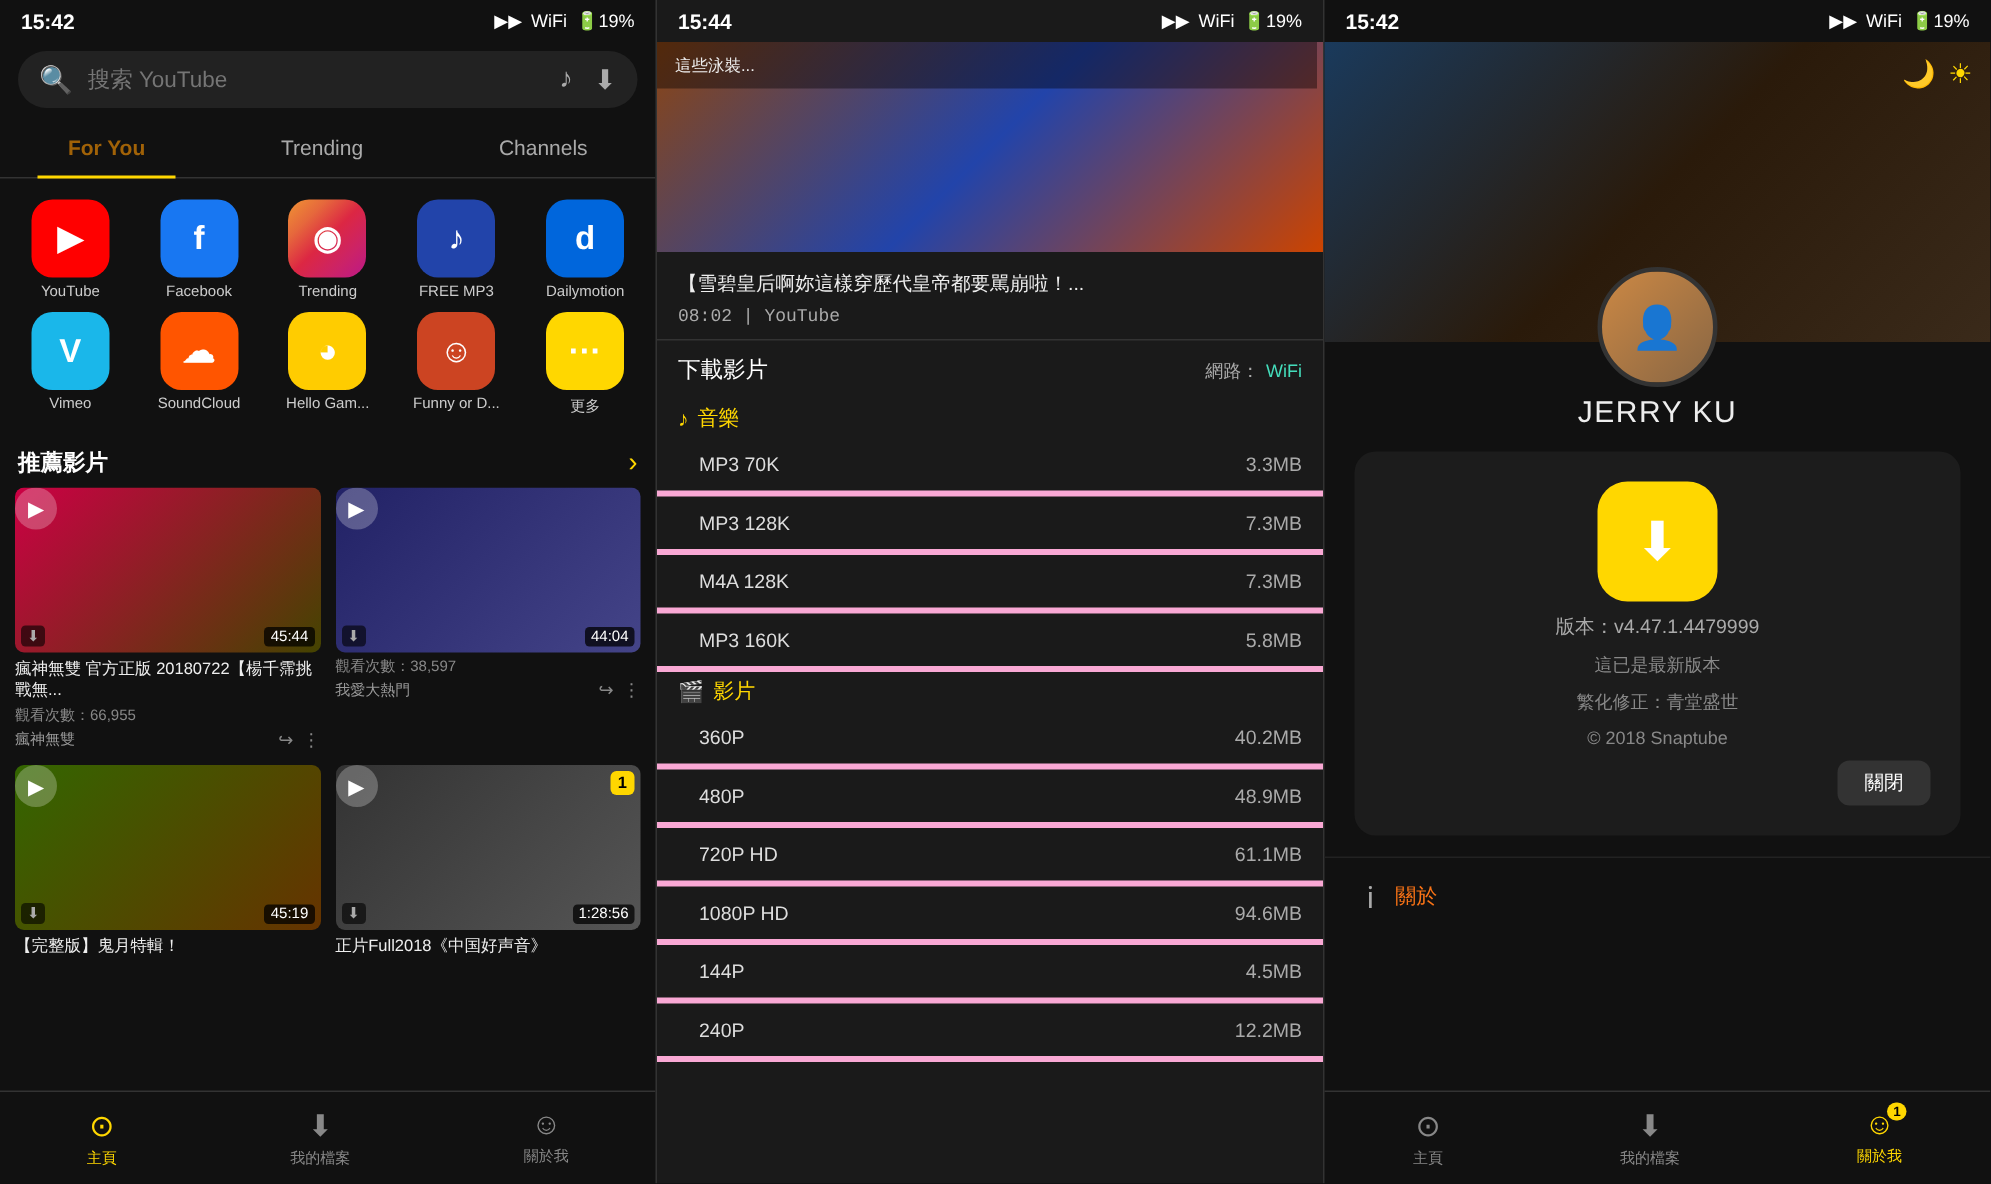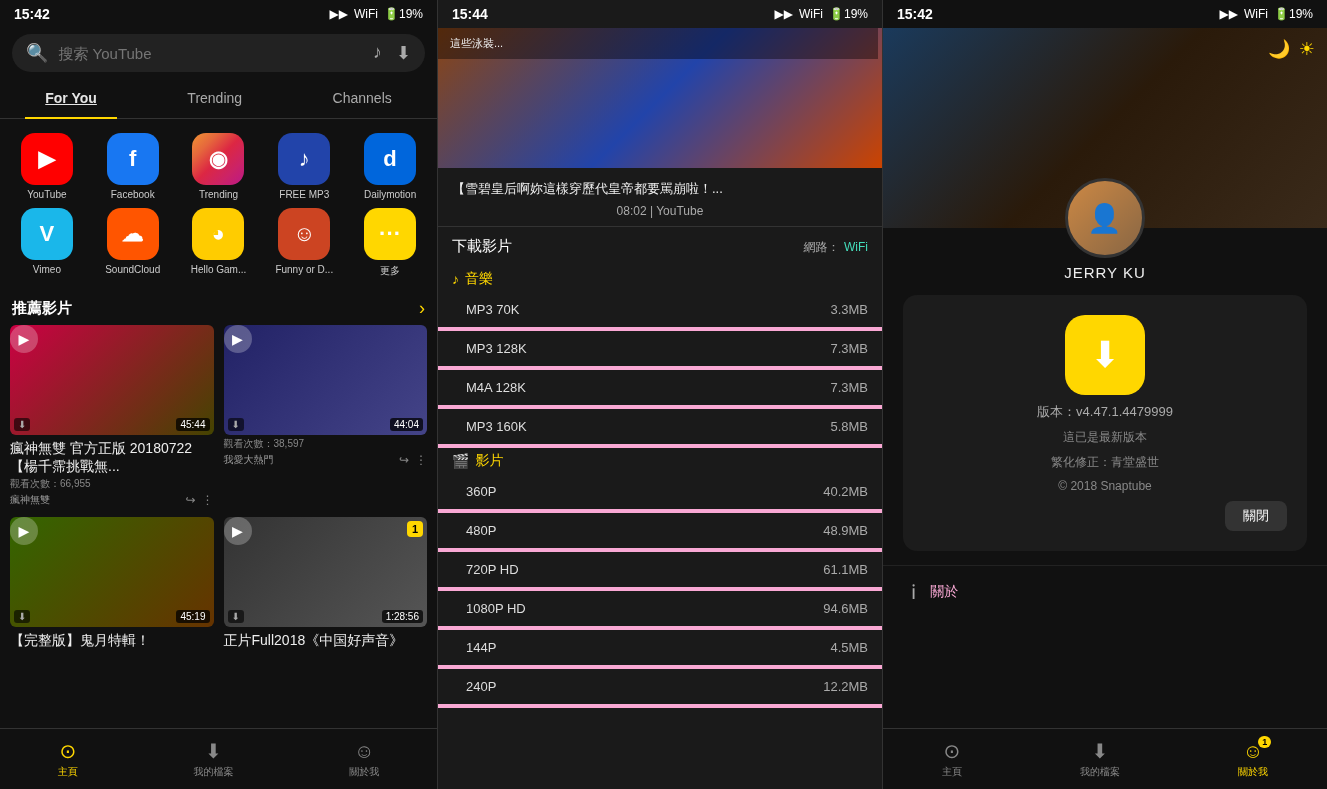--- a/index.html
+++ b/index.html
@@ -63,23 +63,22 @@
       border-bottom: 1px solid #333;
     }
     .tab {
       padding: 6px 20px;
       font-size: 14px;
       color: #aaa;
       cursor: pointer;
       position: relative;
     }
     .tab.active {
-      color: #e5e5e5;
+      color: #a16207;
       font-weight: bold;
-      text-decoration: underline;
     }
     .tab.active::after {
       content: '';
       position: absolute;
       bottom: -7px;
       left: 0; right: 0;
       height: 2px;
       background: #FFD700;
     }
 
@@ -171,21 +170,21 @@
       position: absolute;
       top: 4px; right: 4px;
       background: #FFD700;
       color: #000;
       font-size: 11px;
       font-weight: bold;
       padding: 2px 5px;
       border-radius: 4px;
     }
     .video-title {
-      font-size: 14px;
+      font-size: 11px;
       color: #eee;
       margin-top: 4px;
       line-height: 1.3;
     }
     .video-meta {
       font-size: 10px;
       color: #888;
       margin-top: 2px;
     }
     .video-actions {
@@ -254,21 +253,21 @@
     }
     .vid-title-text {
       font-size: 13px;
       color: #eee;
       line-height: 1.4;
       margin-bottom: 6px;
     }
     .vid-source {
       font-size: 12px;
       color: #aaa;
-      text-align: center;
+      font-family: Liberation Mono, monospace;
     }
 
     .dl-header {
       display: flex;
       justify-content: space-between;
       align-items: center;
       padding: 10px 14px;
     }
     .dl-label { font-size: 15px; color: #fff; }
     .network-label { font-size: 12px; color: #aaa; }
@@ -331,21 +330,21 @@
       position: absolute;
       top: 10px; right: 12px;
       display: flex; gap: 8px;
     }
     .moon-icon { font-size: 18px; color: #888; }
     .sun-icon { font-size: 18px; color: #FFD700; }
 
     .profile-name-section {
       margin-top: 36px;
       text-align: center;
-      font-size: 15px;
+      font-size: 20px;
       color: #eee;
       letter-spacing: 1px;
     }
 
     
     .about-box {
       margin: 14px 20px;
       background: #1c1c1c;
       border-radius: 14px;
       padding: 20px;
@@ -380,21 +379,21 @@
 
     .about-action {
       display: flex;
       align-items: center;
       gap: 14px;
       padding: 12px 28px;
       border-top: 1px solid #222;
       cursor: pointer;
     }
     .about-icon { font-size: 20px; color: #aaa; }
-    .about-label { font-size: 14px; color: #f9a8d4; }
+    .about-label { font-size: 14px; color: #f97316; }
 
     .profile-bottom-nav {
       display: flex;
       justify-content: space-around;
       align-items: center;
       padding: 10px 0;
       border-top: 1px solid #333;
       margin-top: auto;
     }
     .pnav-item {

